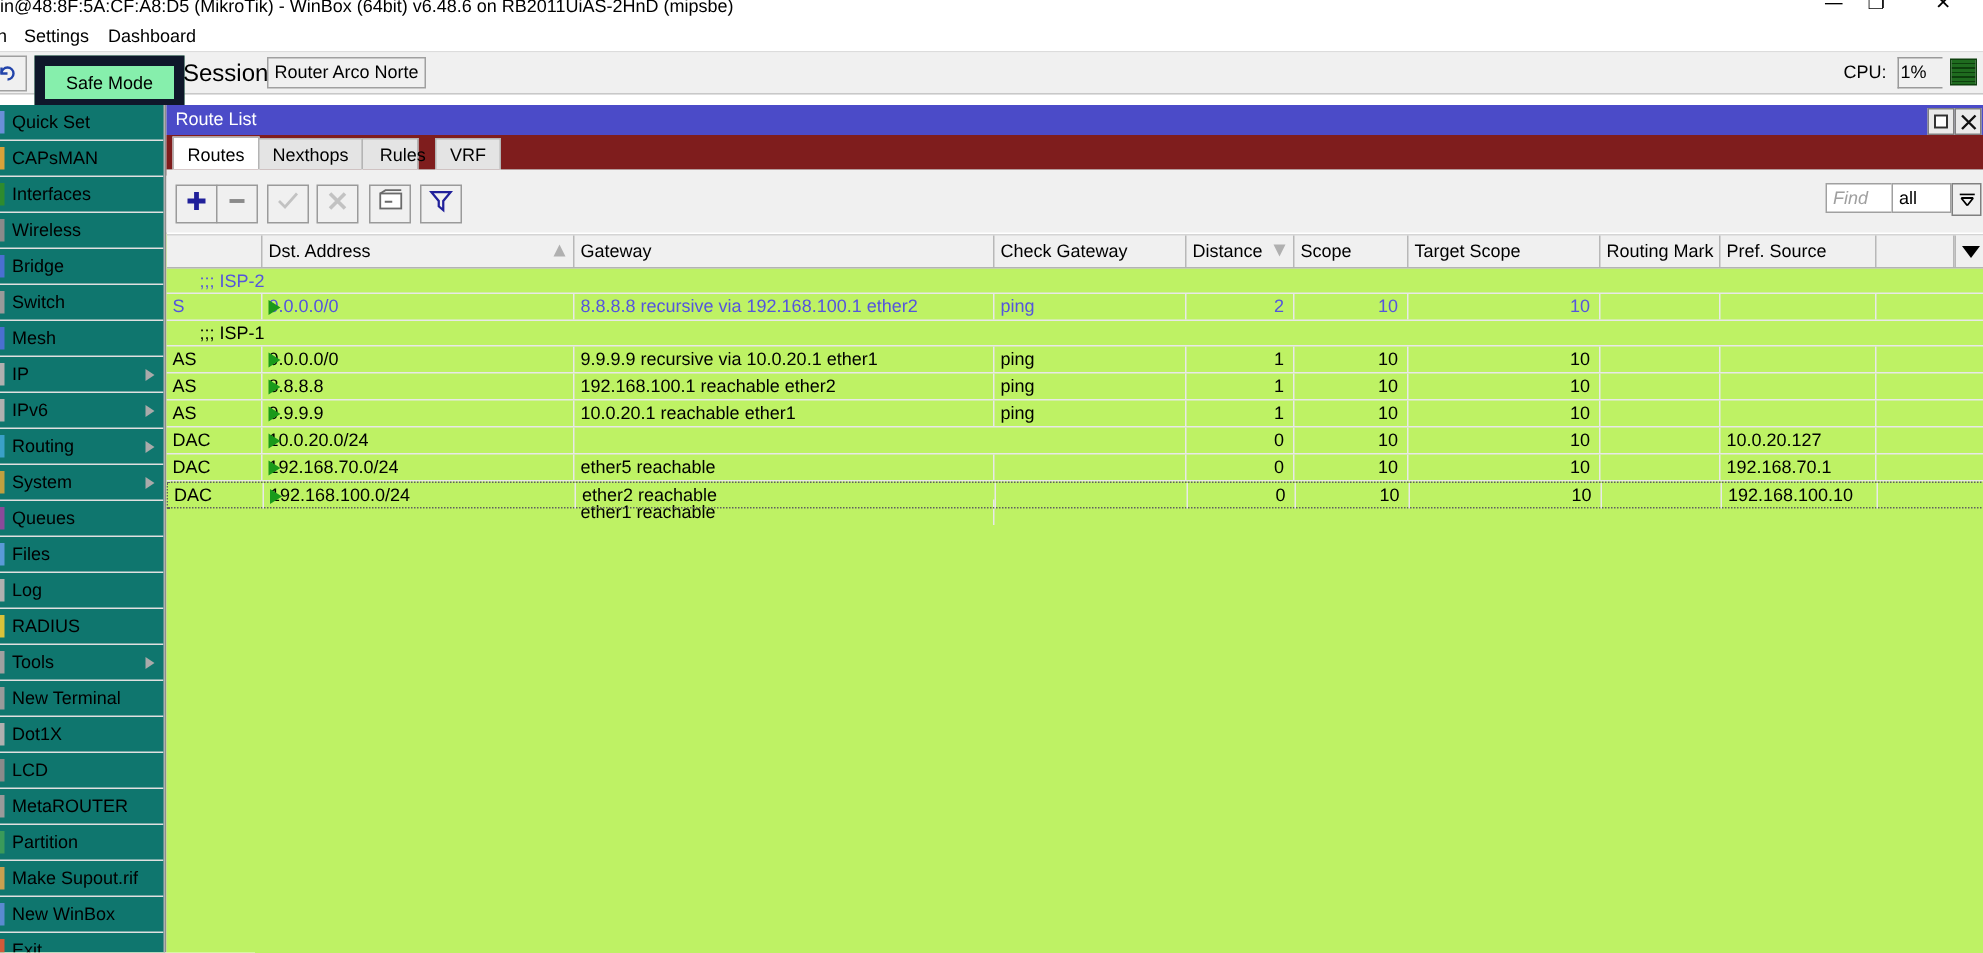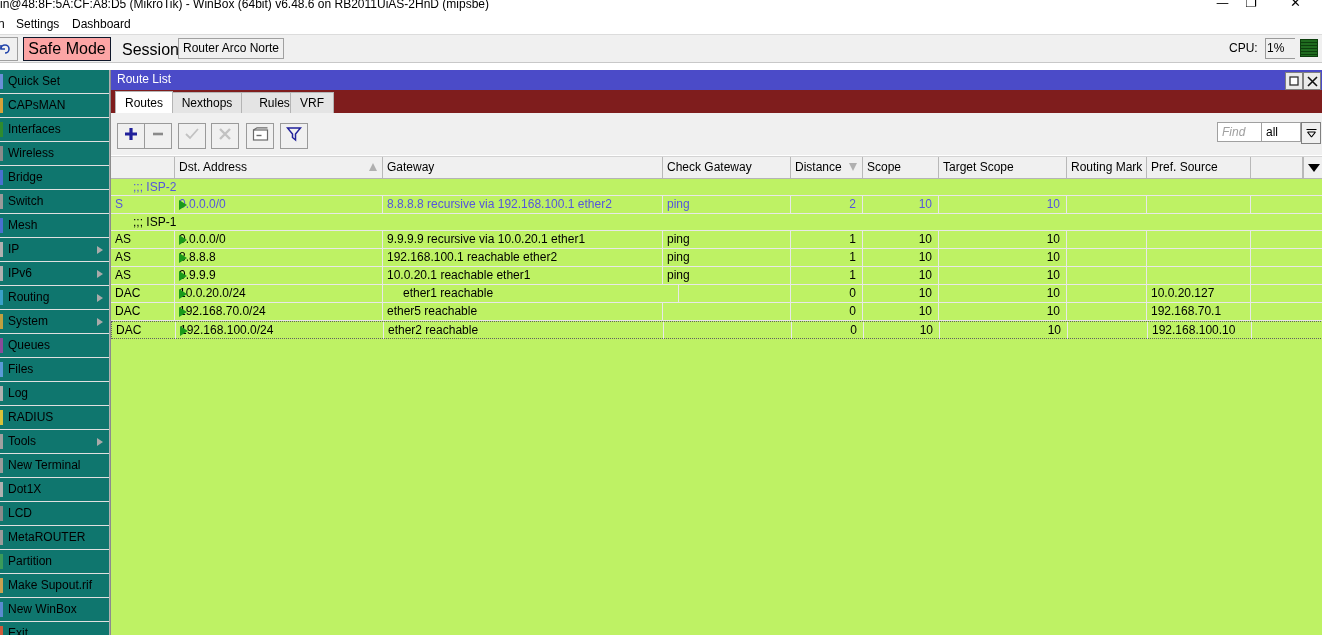--- a/index.html
+++ b/index.html
@@ -46,22 +46,22 @@
     position: absolute; left: 0; top: 35px; width: 1322px; height: 27px;
     background: #f0f0f0; border-bottom: 1px solid #c8c8c8;
   }
   #undo-icon-btn {
     position: absolute; left: -8px; top: 2px; width: 24px; height: 22px;
     border: 1px solid #a0a0a0; background: #f0f0f0;
     display: flex; align-items: center; justify-content: center;
   }
   #safe-mode-btn {
     position: absolute; left: 23px; top: 2px; width: 86px; height: 22px;
-    border: 1px solid #0f172a; background: #fca5a5;
-    font-size: 16px; color: #000; display: flex;
+    border: 7px solid #0f172a; background: #86efac;
+    font-size: 12px; color: #000; display: flex;
     align-items: center; justify-content: center;
   }
   #session-label {
     position: absolute; left: 122px; top: 6px; font-size: 16px; color: #000;
   }
   #session-value {
     position: absolute; left: 178px; top: 3px; height: 17px;
     border: 1px solid #a0a0a0; background: #f0f0f0;
     font-size: 12px; color: #000; padding: 1px 4px; line-height: 17px;
   }
@@ -308,21 +308,21 @@
     </div>
   </div>
 
   <div id="route-tabs">
       <div class="tab active" style="left: 4px; width: 58px;">
         <span>Routes</span>
       </div>
       <div class="tab" style="left: 61px; width: 70px;">
         <span>Nexthops</span>
       </div>
-      <div class="tab" style="left: 130px; width: 50px; padding-left: 25px;">
+      <div class="tab" style="left: 130px; width: 38px; padding-left: 25px;">
         <span>Rules</span>
       </div>
       <div class="tab" style="left: 179px; width: 44px;">
         <span>VRF</span>
       </div>
     </div>
 
   <div id="route-toolbar">
     <div id="find-input">Find</div>
     <div id="filter-select">all</div>
@@ -438,21 +438,21 @@
           <div class="cell num" style="left: 752px; width: 76px;">10</div>
           <div class="cell num" style="left: 828px; width: 128px;">10</div>
           <div class="cell" style="left: 956px; width: 80px;"></div>
           <div class="cell" style="left: 1036px; width: 104px;"></div>
           <div class="cell noborder" style="left: 1140px; width: 52px;"></div>
           <span class="flagicon"></span>
         </div>
         <div class="trow">
           <div class="cell" style="left: 0px; width: 64px;">DAC</div>
           <div class="cell" style="left: 64px; width: 208px;">10.0.20.0/24</div>
-          <div class="cell" style="left: 288px; width: 280px;">ether1 reachable</div>
+          <div class="cell" style="left: 272px; width: 280px; margin-top: 48px;">ether1 reachable</div>
           <div class="cell" style="left: 552px; width: 128px;"></div>
           <div class="cell num" style="left: 680px; width: 72px;">0</div>
           <div class="cell num" style="left: 752px; width: 76px;">10</div>
           <div class="cell num" style="left: 828px; width: 128px;">10</div>
           <div class="cell" style="left: 956px; width: 80px;"></div>
           <div class="cell" style="left: 1036px; width: 104px;">10.0.20.127</div>
           <div class="cell noborder" style="left: 1140px; width: 52px;"></div>
           <span class="flagicon"></span>
         </div>
         <div class="trow">

